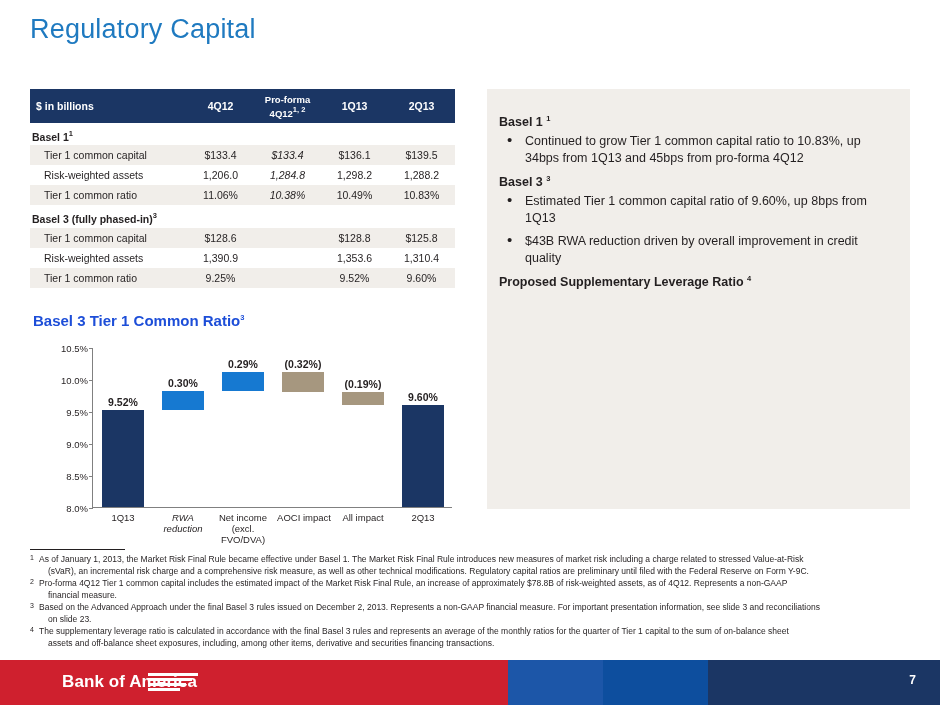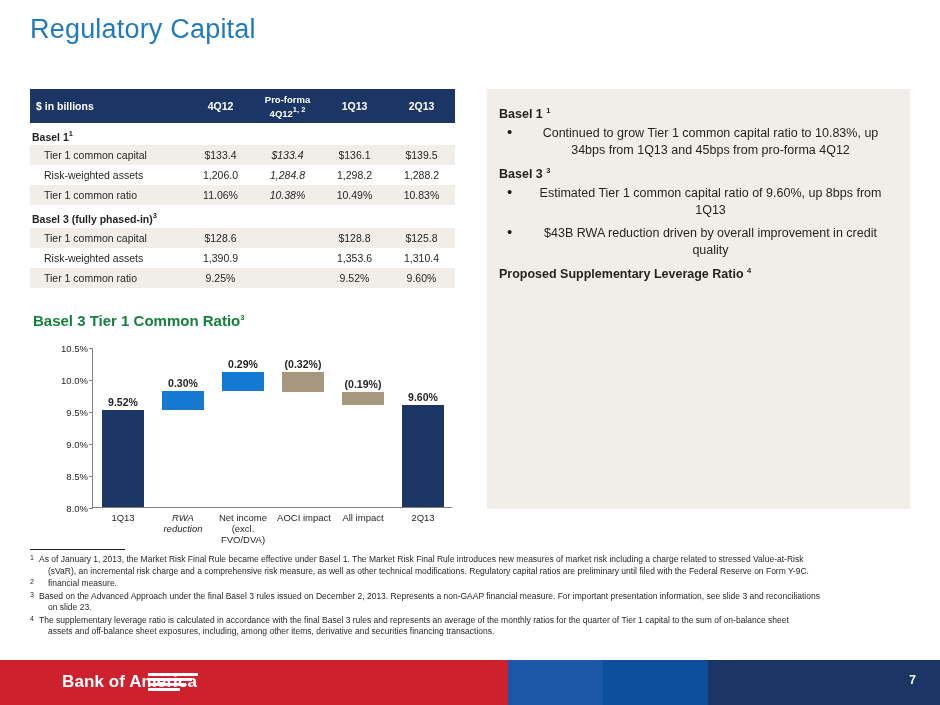--- a/index.html
+++ b/index.html
@@ -32,21 +32,21 @@
   table.fin tr.shade td { background:#f1eeea; }
   table.fin tr.section td {
     font-weight:bold; background:#ffffff; padding-left:2px; padding-top:6px; padding-bottom:3px;
   }
   .ital { font-style:italic; }
   .sup { font-size:7.5px; vertical-align:super; }
   .hdr-sub { font-size:9.5px; font-weight:bold; }
   
   .chart-title {
     position:absolute; left:33px; top:312px;
-    font-size:15px; font-weight:bold; color:#15803d;text-align:center;
+    font-size:15px; font-weight:bold; color:#1d4ed8;text-align:center;
   }
   .chart-area { position:absolute; left:30px; top:342px; width:430px; height:200px; }
   .plot {
     position:absolute; left:62px; top:6px; width:360px; height:160px;
     border-left:1px solid #808080; border-bottom:1px solid #808080;
   }
   .ytick {
     position:absolute; right:calc(100% + 5px); transform:translateY(-50%);
     font-size:9.5px; color:#231f20; white-space:nowrap;
   }
@@ -62,22 +62,22 @@
   }
   
   .right-panel {
     position:absolute; left:487px; top:89px; width:423px; height:420px;
     background:#f1eeea;
   }
   .rp-inner { padding:9px 14px 0 12px; }
   .rp-head {
     font-size:12.5px; font-weight:bold; color:#231f20; margin:6px 0 4px 0;
   }
-  .rp-head:first-child { margin-top:8px; }
-  ul.rp-list { list-style:none; margin:0 0 8px 0; padding:0;text-align:center; }
+  .rp-head:first-child { margin-top:16px; }
+  ul.rp-list { list-style:none; margin:0 0 8px 0; padding:0; }
   ul.rp-list li {
     position:relative; padding-left:26px; font-size:12.5px; line-height:16.5px;
     margin-bottom:7px;
   }
   ul.rp-list li:before {
     content:"\2022"; position:absolute; left:8px; top:-1px; font-size:15px; color:#231f20;
   }
   
   .footnotes {
     position:absolute; left:30px; top:549px; width:880px;
@@ -226,21 +226,21 @@
         <li>$43B RWA reduction driven by overall improvement in credit quality</li>
       </ul>
       <div class="rp-head"><span>Proposed Supplementary Leverage Ratio </span><span class="sup">4</span></div>
     </div>
 </div>
 
 <div class="footnotes">
   <div class="fn-rule"></div>
   <div id="fn-list">
       <div class="fn"><span class="mk">1</span><span>As of January 1, 2013, the Market Risk Final Rule became effective under Basel 1. The Market Risk Final Rule introduces new measures of market risk including a charge related to stressed Value-at-Risk</span><span class="ind">(sVaR), an incremental risk charge and a comprehensive risk measure, as well as other technical modifications. Regulatory capital ratios are preliminary until filed with the Federal Reserve on Form Y-9C.</span></div>
-      <div class="fn"><span class="mk">2</span><span class="ind">financial measure.</span></div>
+      <div class="fn"><span class="mk">2</span><span>Pro-forma 4Q12 Tier 1 common capital includes the estimated impact of the Market Risk Final Rule, an increase of approximately $78.8B of risk-weighted assets, as of 4Q12. Represents a non-GAAP</span><span class="ind">financial measure.</span></div>
       <div class="fn"><span class="mk">3</span><span>Based on the Advanced Approach under the final Basel 3 rules issued on December 2, 2013. Represents a non-GAAP financial measure. For important presentation information, see slide 3 and reconciliations</span><span class="ind">on slide 23.</span></div>
       <div class="fn"><span class="mk">4</span><span>The supplementary leverage ratio is calculated in accordance with the final Basel 3 rules and represents an average of the monthly ratios for the quarter of Tier 1 capital to the sum of on-balance sheet</span><span class="ind">assets and off-balance sheet exposures, including, among other items, derivative and securities financing transactions.</span></div>
     </div>
 </div>
 
 <div class="footer">
   <div class="f-red"></div>
   <div class="f-blue1"></div>
   <div class="f-blue2"></div>
   <div class="f-blue3"></div>

